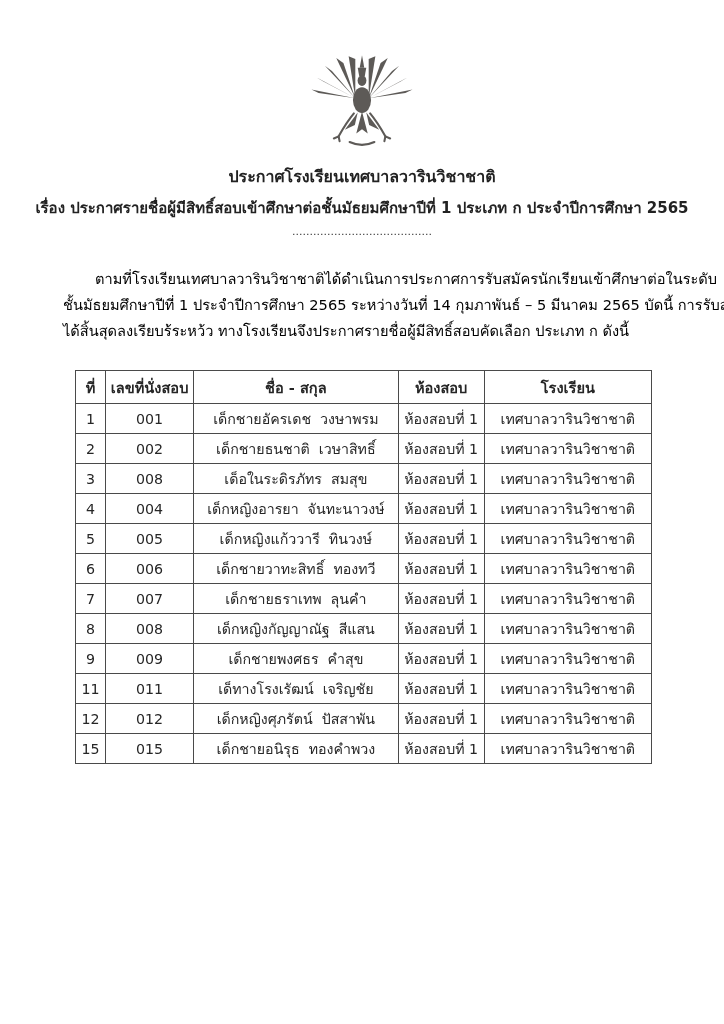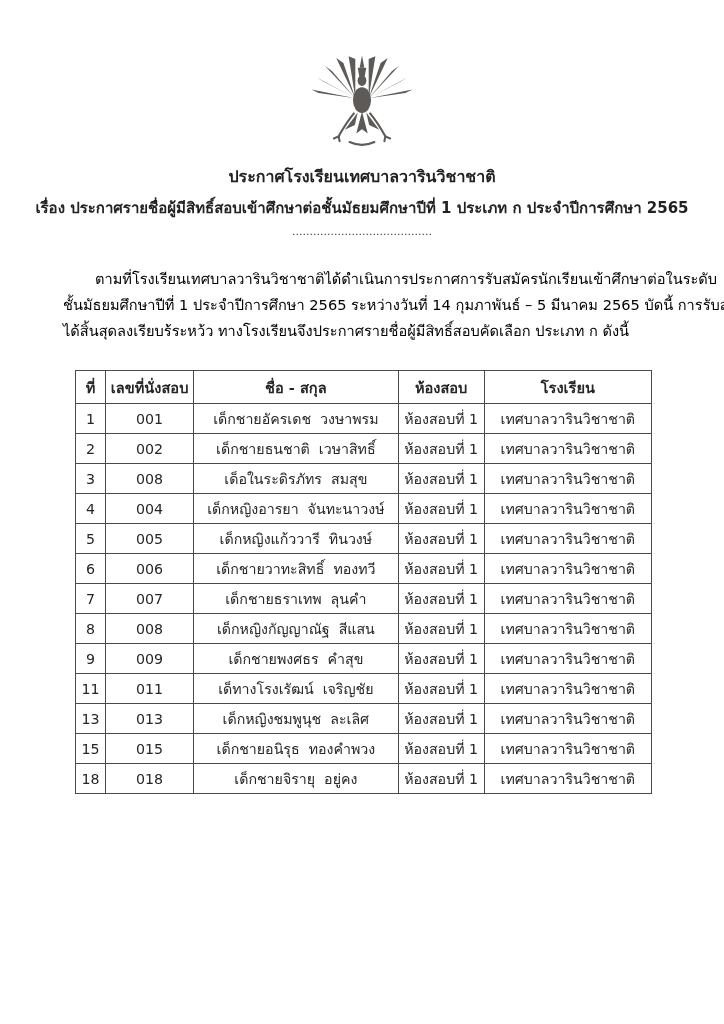--- a/index.html
+++ b/index.html
@@ -169,36 +169,29 @@
           <td class="c4">เทศบาลวารินวิชาชาติ</td>
         </tr>
         <tr>
           <td class="c0">11</td>
           <td class="c1">011</td>
           <td class="c2">เด็ทางโรงเรัฒน์  เจริญชัย</td>
           <td class="c3">ห้องสอบที่ 1</td>
           <td class="c4">เทศบาลวารินวิชาชาติ</td>
         </tr>
         <tr>
-          <td class="c0">13</td>
-          <td class="c1">013</td>
-          <td class="c2">เด็กหญิงชมพูนุช  ละเลิศ</td>
+          <td class="c0">12</td>
+          <td class="c1">012</td>
+          <td class="c2">เด็กหญิงศุภรัตน์  ปัสสาพัน</td>
           <td class="c3">ห้องสอบที่ 1</td>
           <td class="c4">เทศบาลวารินวิชาชาติ</td>
         </tr>
         <tr>
           <td class="c0">15</td>
           <td class="c1">015</td>
           <td class="c2">เด็กชายอนิรุธ  ทองคำพวง</td>
           <td class="c3">ห้องสอบที่ 1</td>
           <td class="c4">เทศบาลวารินวิชาชาติ</td>
         </tr>
-        <tr>
-          <td class="c0">18</td>
-          <td class="c1">018</td>
-          <td class="c2">เด็กชายจิรายุ  อยู่คง</td>
-          <td class="c3">ห้องสอบที่ 1</td>
-          <td class="c4">เทศบาลวารินวิชาชาติ</td>
-        </tr>
       </tbody>
   </table>
 
 </div>
 
 </body></html>

